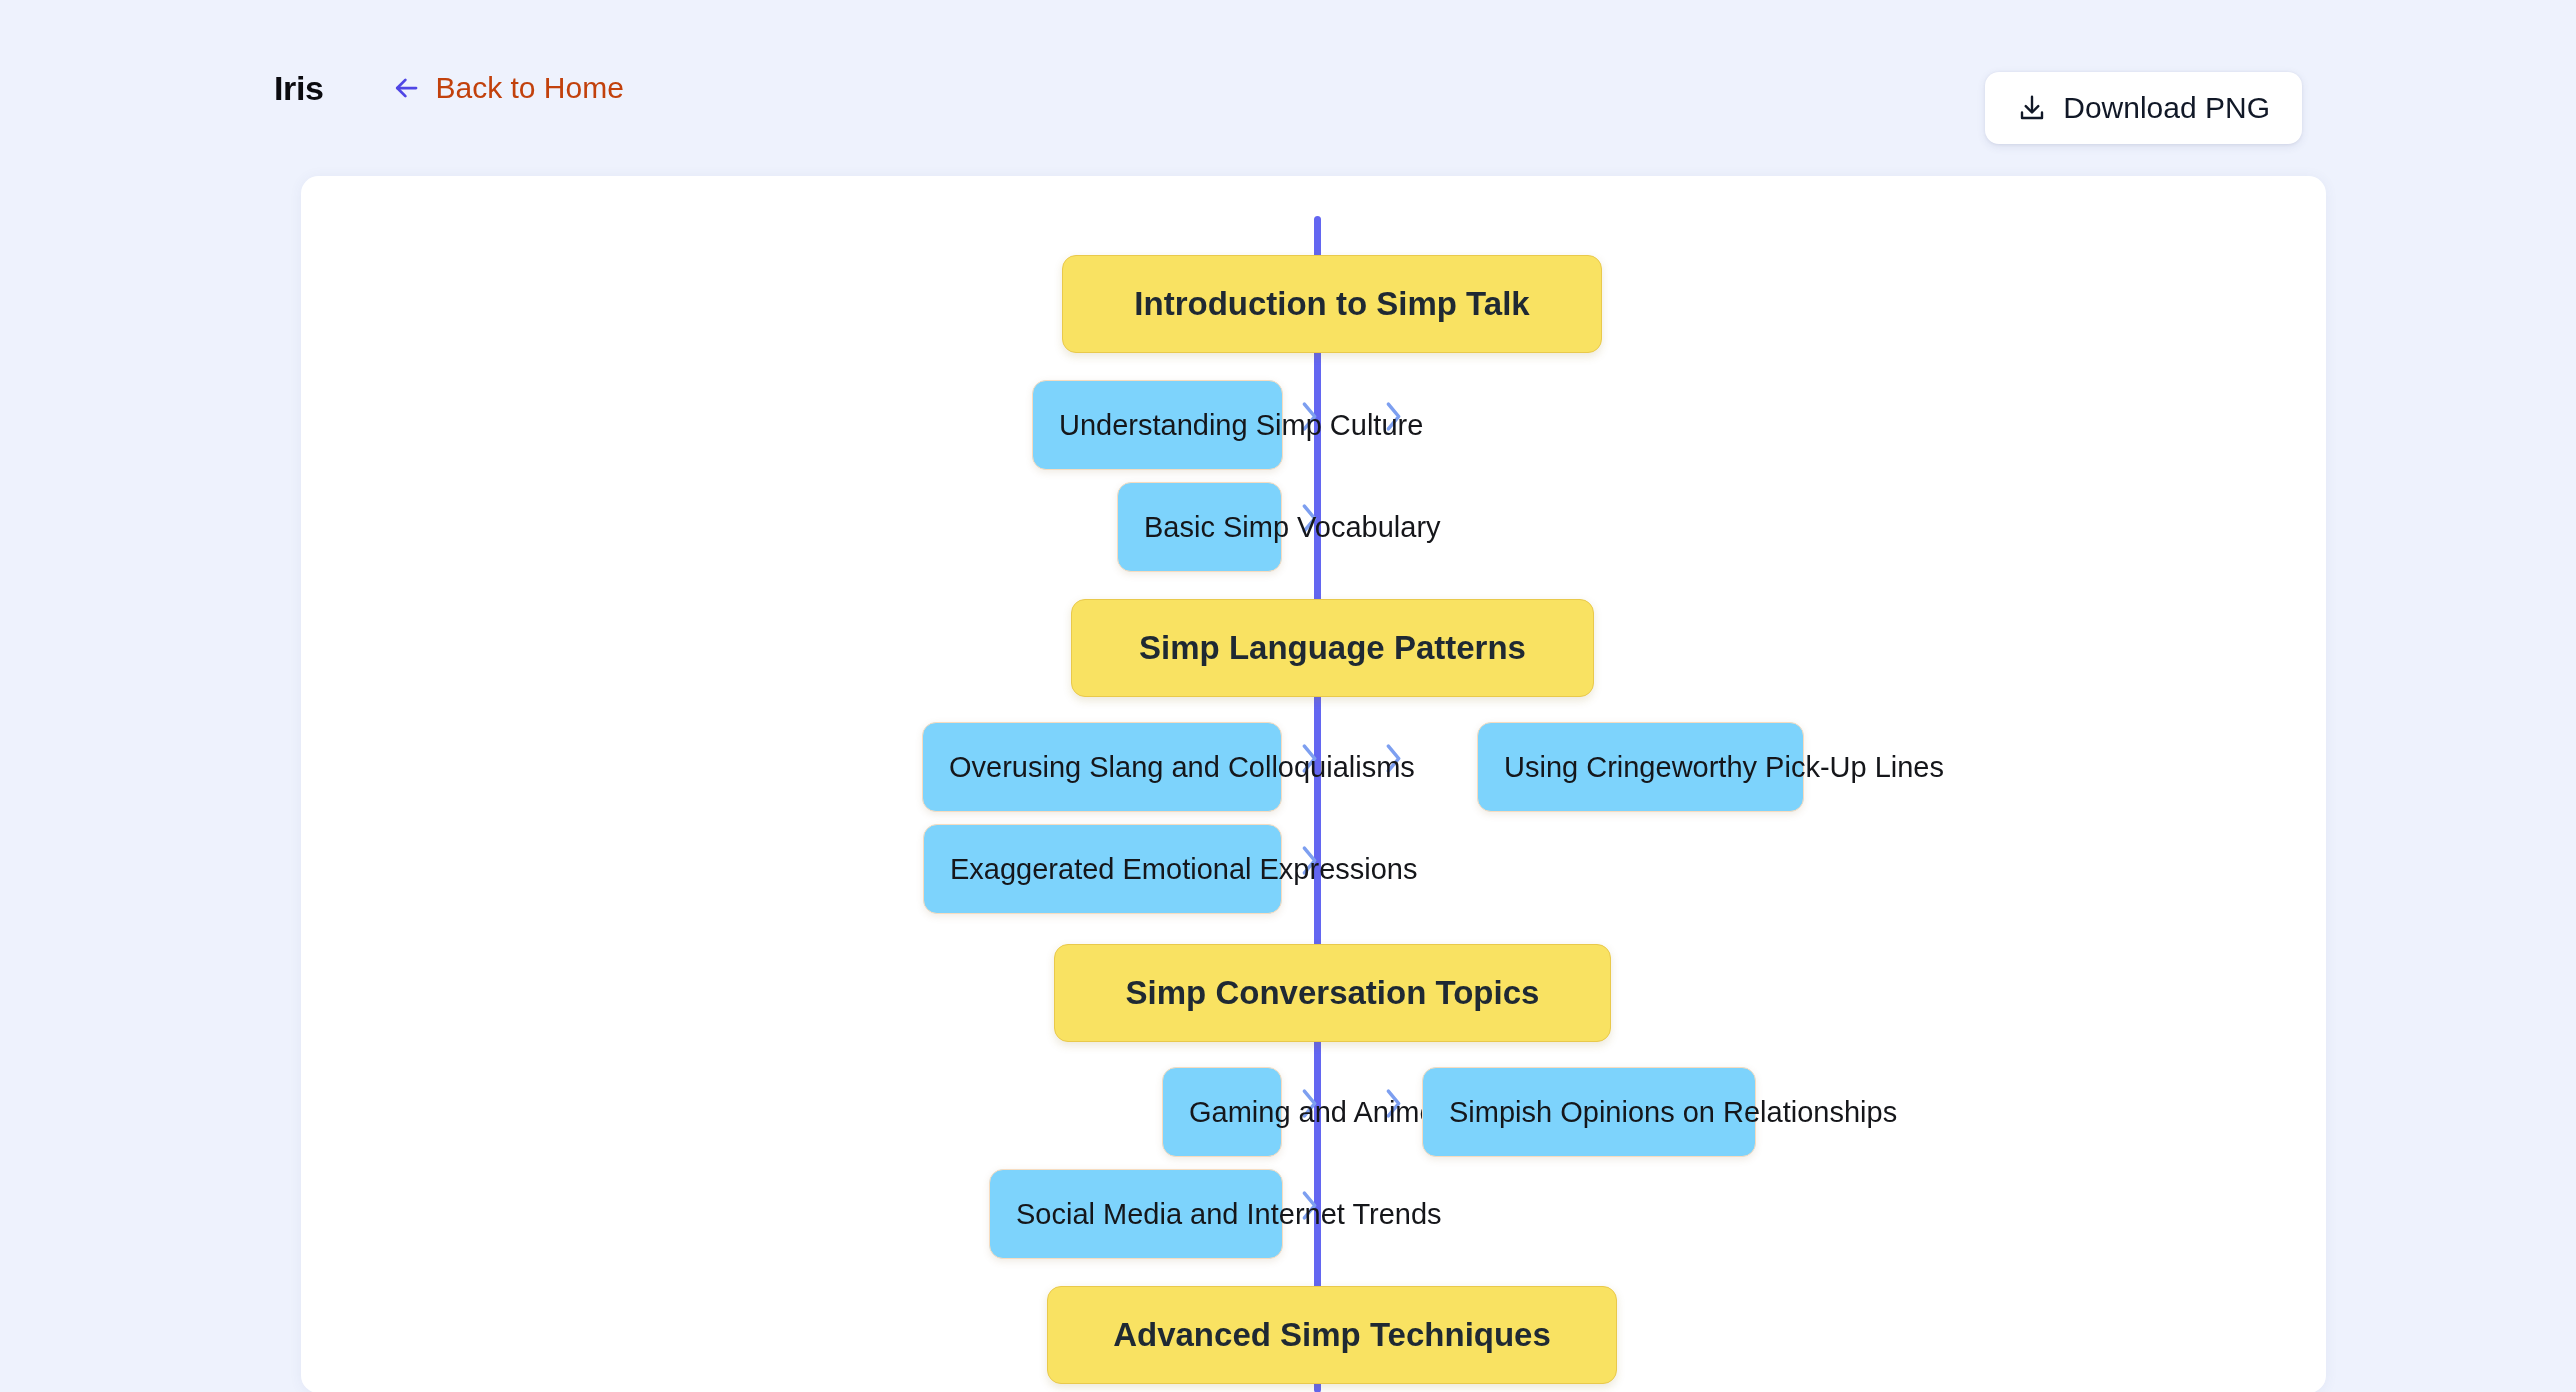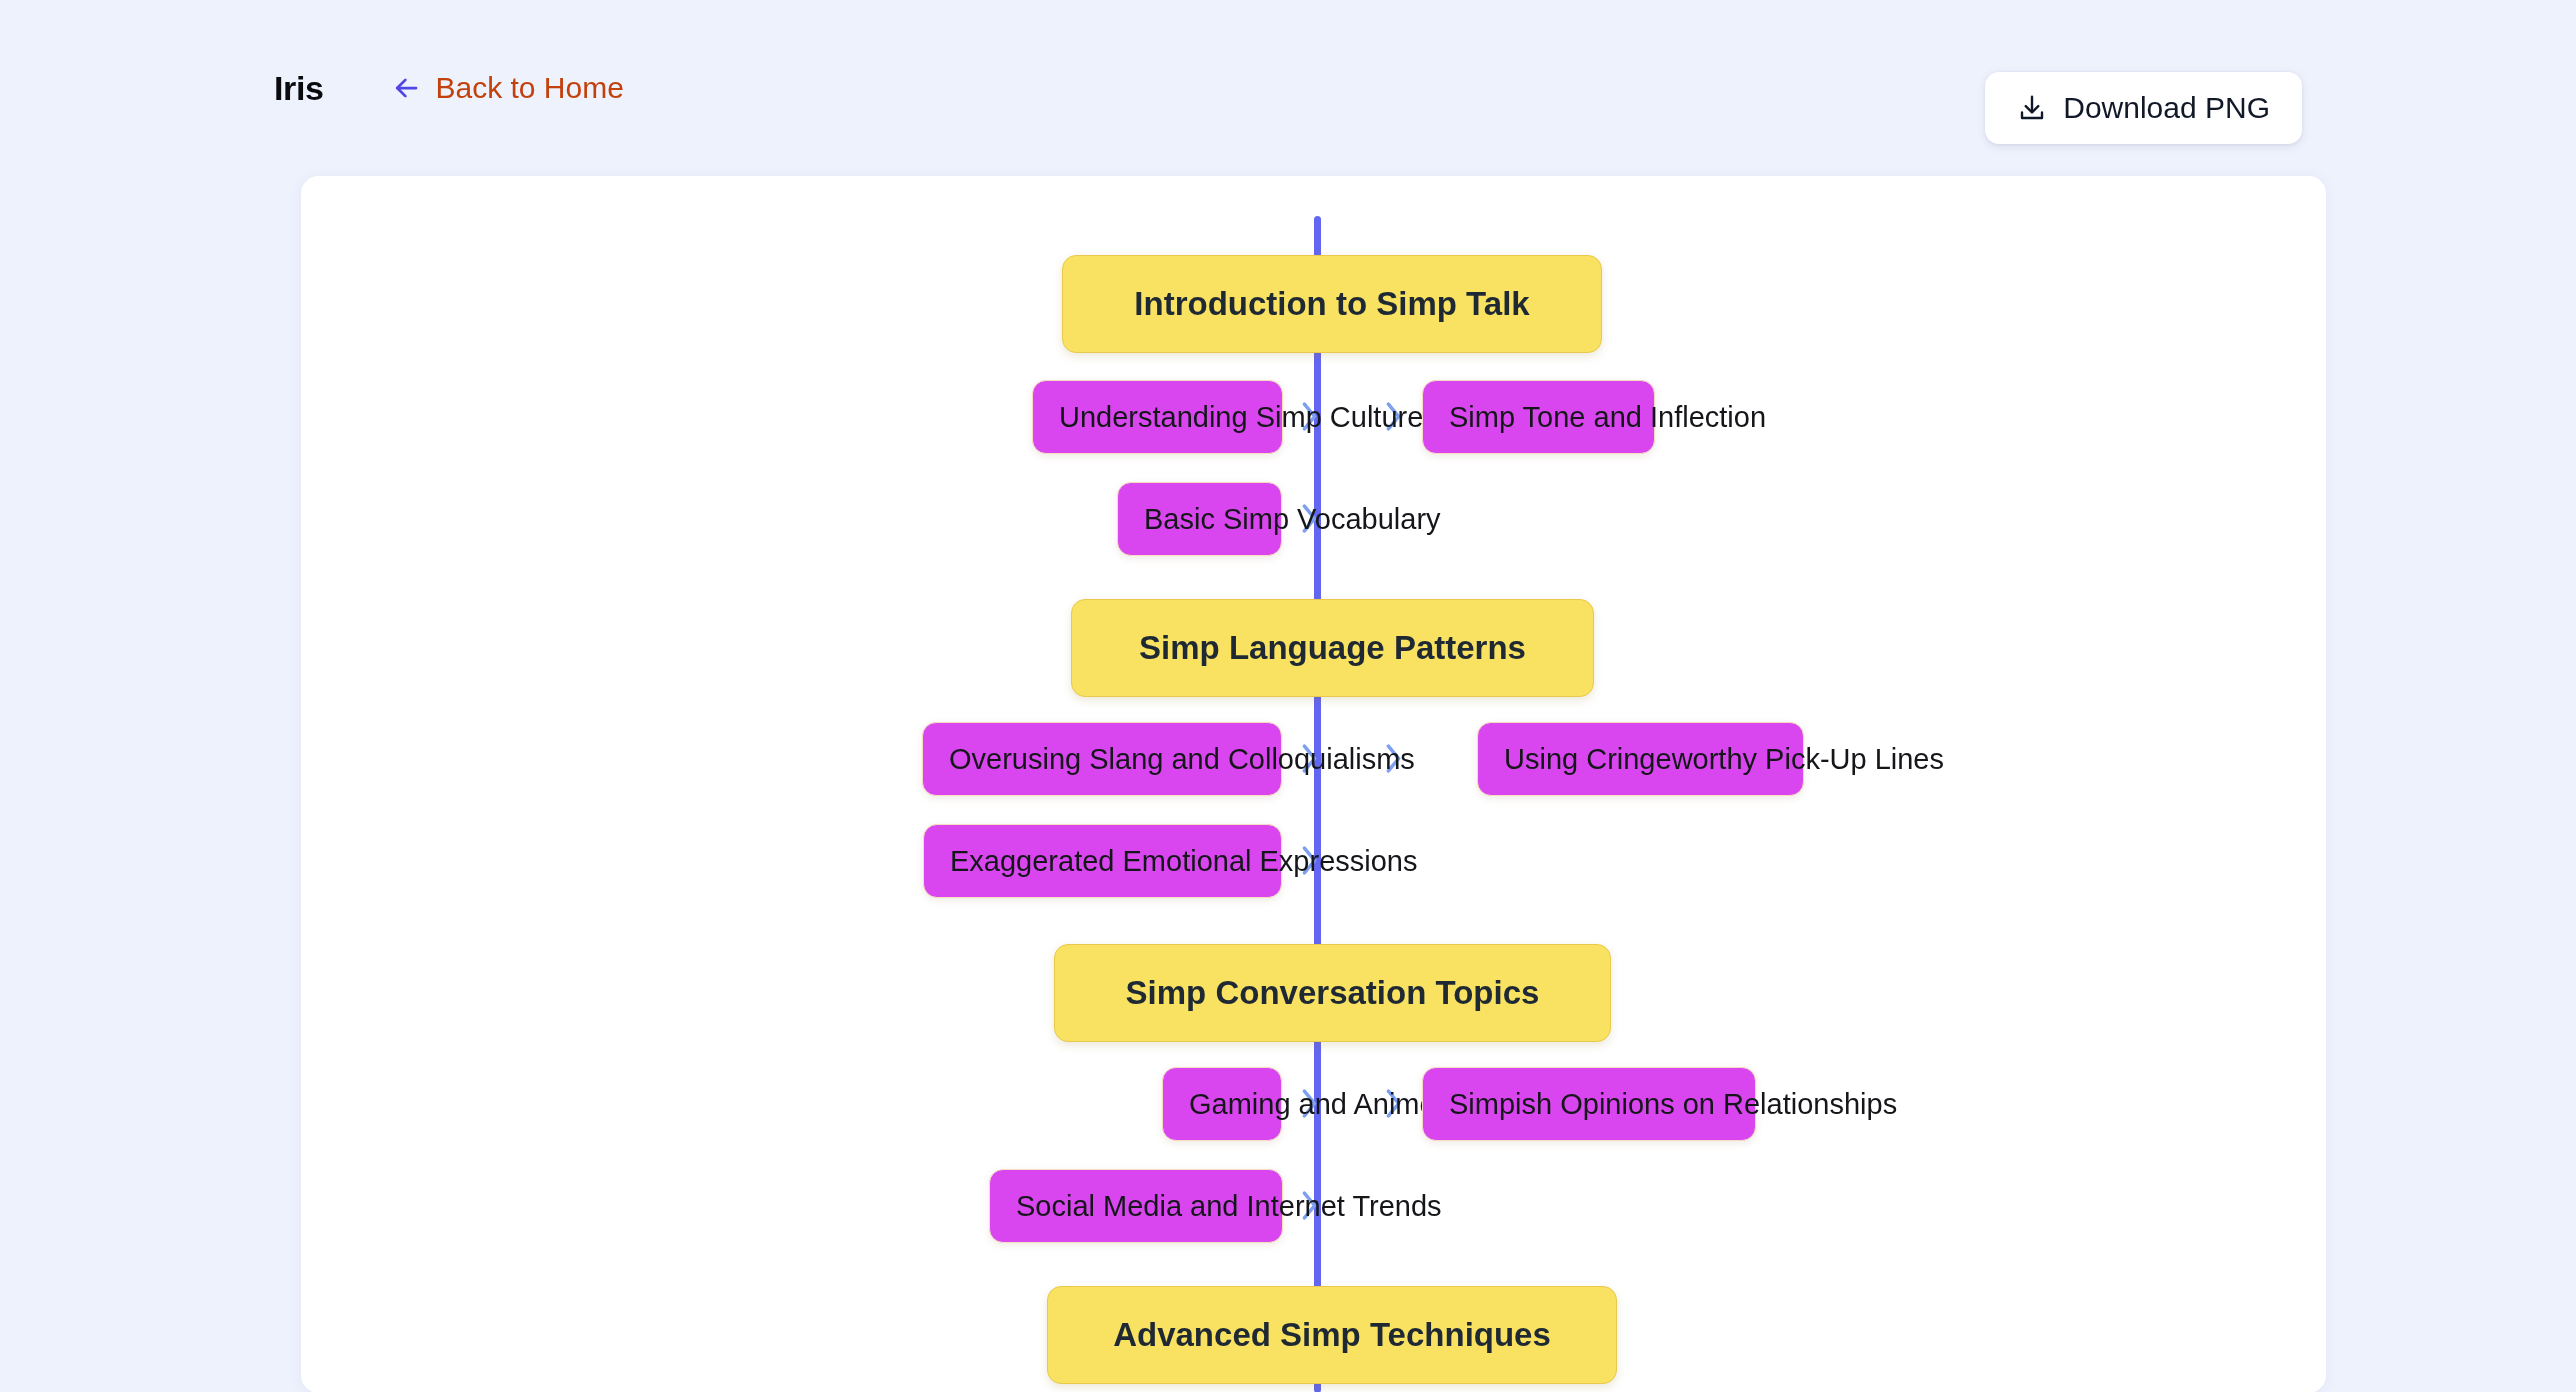--- a/index.html
+++ b/index.html
@@ -99,27 +99,27 @@
     border: 1.8px solid #e9c94b;
     box-shadow: 0 3.5px 8.8px rgba(140,120,30,0.16);
     font-size: 33px;
     font-weight: 700;
     color: #1f2933;
     height: 98px;
     z-index: 3;
   }
 
   .node-child {
-    background: #d946ef;
+    background: #7dd3fc;
     border: 1.8px solid #f6dcc0;
     box-shadow: 0 2.6px 7px rgba(150,115,70,0.13);
     font-size: 29px;
     font-weight: 400;
     color: #15161a;
-    height: 74px;
+    height: 90px;
     z-index: 3;
     padding: 0 26px;
   }
 
   
   .chev {
     position: absolute;
     z-index: 2;
     width: 23px; height: 33px;
     color: #7d9ff0;
@@ -167,21 +167,20 @@
     <span class="chev" style="left:996px; top:224px;">
       <svg viewBox="0 0 10 16" fill="none" stroke="currentColor" stroke-width="1.7" stroke-linecap="round" stroke-linejoin="round">
           <polyline points="3,2 8,8 3,14"></polyline>
         </svg>
     </span>
     <span class="chev" style="left:1080px; top:224px;">
       <svg viewBox="0 0 10 16" fill="none" stroke="currentColor" stroke-width="1.7" stroke-linecap="round" stroke-linejoin="round">
           <polyline points="3,2 8,8 3,14"></polyline>
         </svg>
     </span>
-    <div class="node node-child" style="left:1121px; top:204px; width:233px; justify-content:flex-start;">Simp Tone and Inflection</div>
 
     <div class="node node-child" style="left:816px; top:306px; width:165px; justify-content:flex-start;">Basic Simp Vocabulary</div>
     <span class="chev" style="left:996px; top:326px;">
       <svg viewBox="0 0 10 16" fill="none" stroke="currentColor" stroke-width="1.7" stroke-linecap="round" stroke-linejoin="round">
           <polyline points="3,2 8,8 3,14"></polyline>
         </svg>
     </span>
 
     <div class="node node-main" style="left:770px; top:423px; width:523px;">Simp Language Patterns</div>
 

